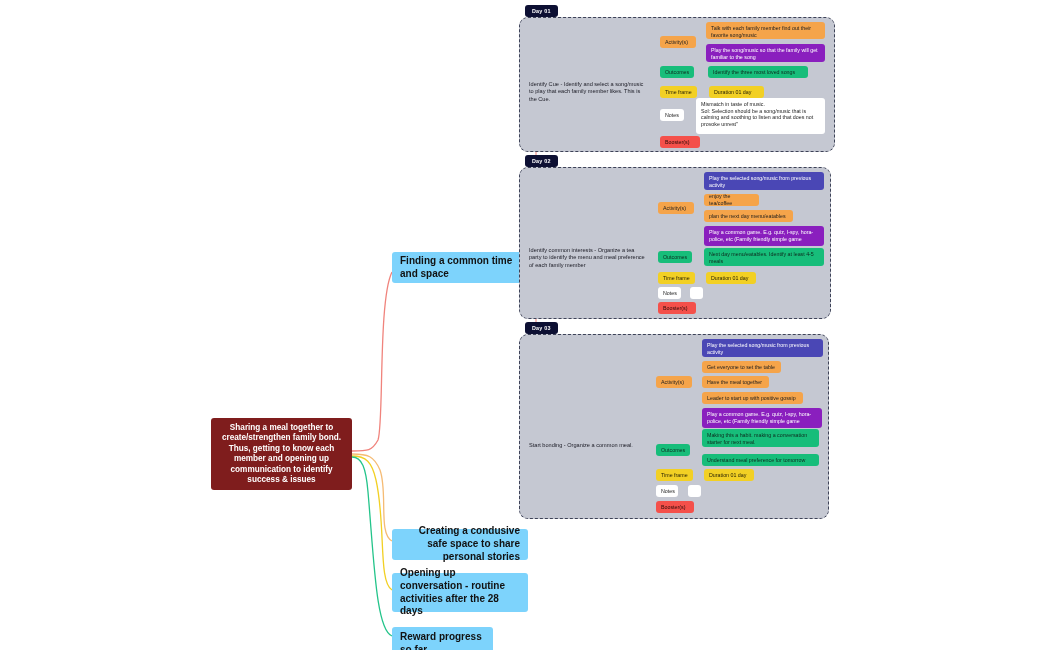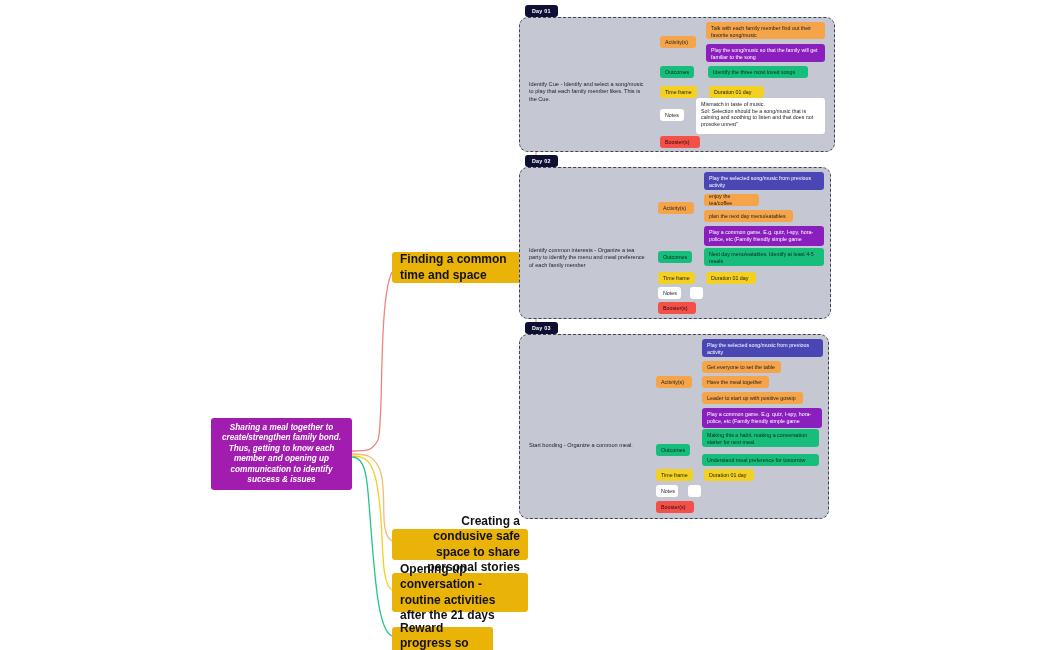--- a/index.html
+++ b/index.html
@@ -20,35 +20,35 @@
   .node {
     position: absolute;
     box-sizing: border-box;
     border-radius: 4px;
     line-height: 1.28;
     white-space: normal;
   }
 
   
   .root {
-    background: #a21caf;
+    background: #7f1d1d;
     color: #ffffff;
     font-weight: bold;
     font-size: 8.2px;
     text-align: center;
     padding: 8px 9px;
     border-radius: 3px;
-    display: flex; align-items: center; justify-content: center; font-style: italic;
+    display: flex; align-items: center; justify-content: center;
   }
 
   
   .branch {
-    background: #eab308;
+    background: #7dd3fc;
     color: #121212;
-    font-size: 12px;
+    font-size: 10px;
     font-weight: bold;
     padding: 6px 8px;
     border-radius: 3px;
     display: flex; align-items: center;
   }
 
   
   .plain {
     color: #20202a;
     font-size: 5.6px;
@@ -160,21 +160,21 @@
     <span>Sharing a meal together to create/strengthen family bond. Thus, getting to know each member and opening up communication to identify success &amp; issues</span>
   </div>
 
   <div class="node branch" style="left:392px; top:252px; width:136px; height:31px;">
     <span>Finding a common time and space</span>
   </div>
   <div class="node branch" style="left:392px; top:529px; width:136px; height:31px;text-align:right;">
     <span>Creating a condusive safe space to share personal stories</span>
   </div>
   <div class="node branch" style="left:392px; top:573px; width:136px; height:39px;">
-    <span>Opening up conversation - routine activities after the 21 days</span>
+    <span>Opening up conversation - routine activities after the 28 days</span>
   </div>
   <div class="node branch" style="left:392px; top:627px; width:101px; height:34px;">
     <span>Reward progress so far</span>
   </div>
 
   <div class="daytab" style="left:525px; top:5px;">
     <span>Day 01</span>
   </div>
   <div class="daypanel" style="left:519px; top:17px; width:316px; height:135px;"></div>
 

